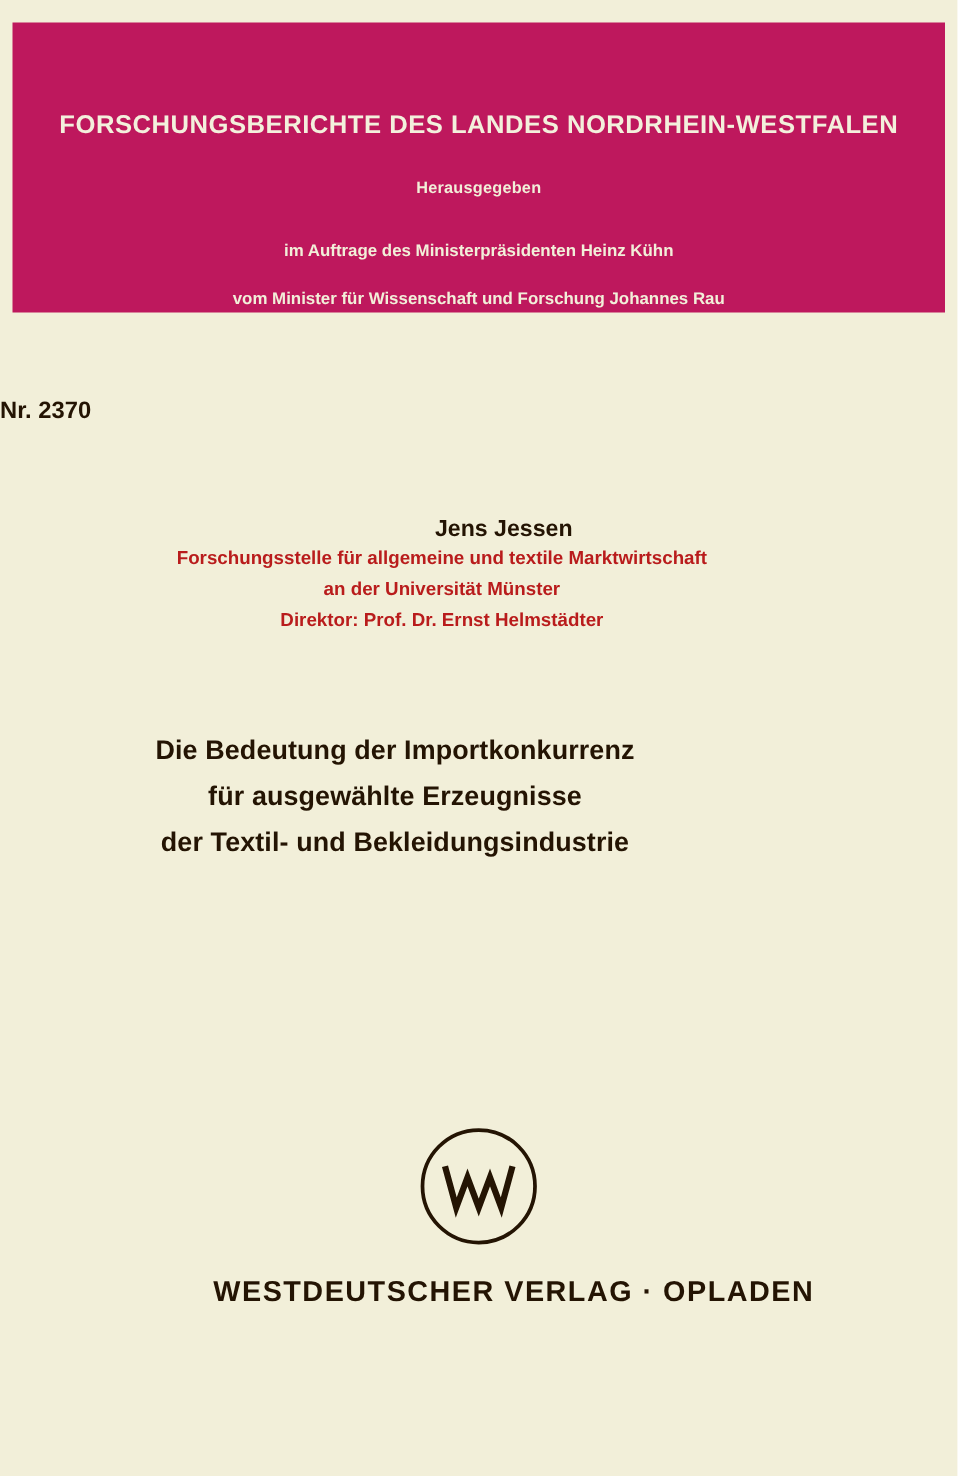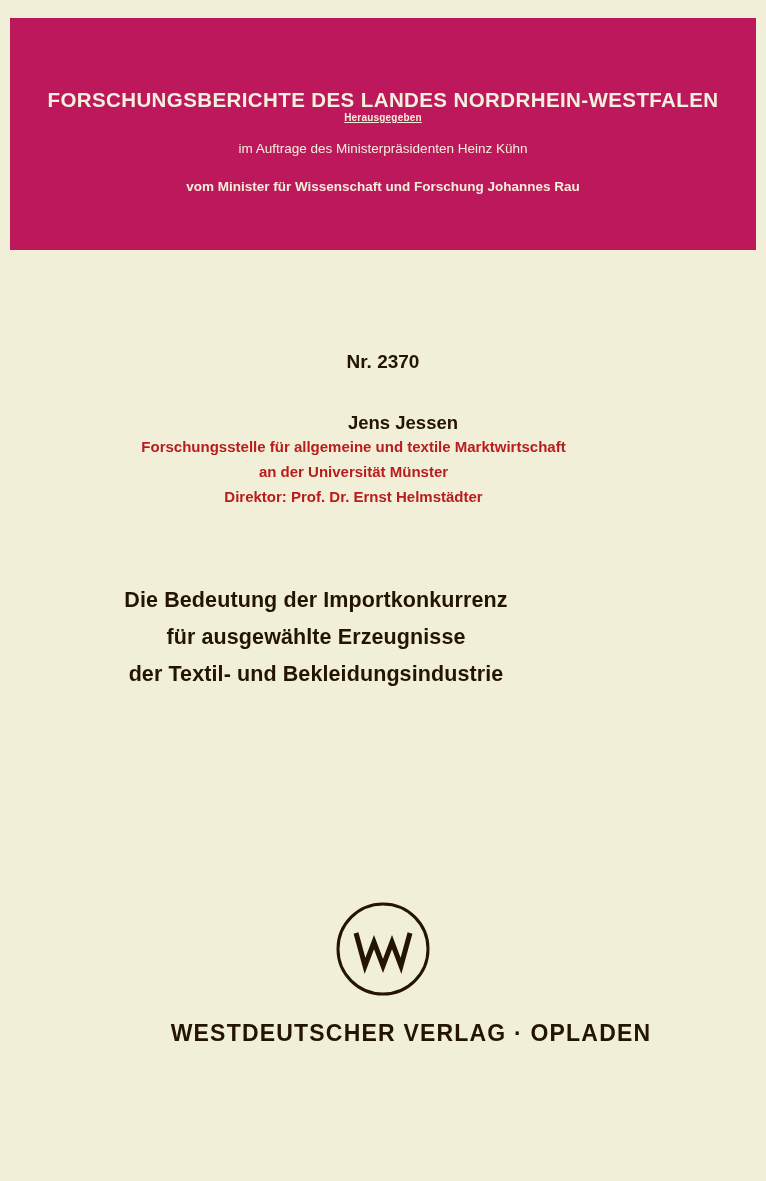--- a/index.html
+++ b/index.html
@@ -42,46 +42,44 @@
     box-sizing: border-box;
   }
   .series-title {
     margin-top: 70px;
     font-size: 20.5px;
     font-weight: bold;
     letter-spacing: 0.4px;
     color: #f3f0dc;
   }
   .hrsg {
-    font-size: 10px;
+    margin-top: 30px;
+    font-size: 13px;
     font-weight: bold;
     letter-spacing: 0.2px;
-    text-decoration: underline;
   }
   .auftrag {
-    margin-top: 18px;
+    margin-top: 36px;
     font-size: 13.5px;
-    font-weight: normal;
+    font-weight: bold;
   }
   .minister {
     margin-top: 23px;
     font-size: 13.5px;
     font-weight: bold;
   }
 
   .number {
     position: absolute;
     left: 0;
     top: 318px;
     width: 766px;
-    text-align: center;
     font-size: 19px;
     font-weight: bold;
     color: #241403;
-    margin-top: 33px;
   }
 
   .author {
     position: absolute;
     left: 0;
     top: 388px;
     width: 766px;
     padding-left: 40px;
     box-sizing: border-box;
     text-align: center;

